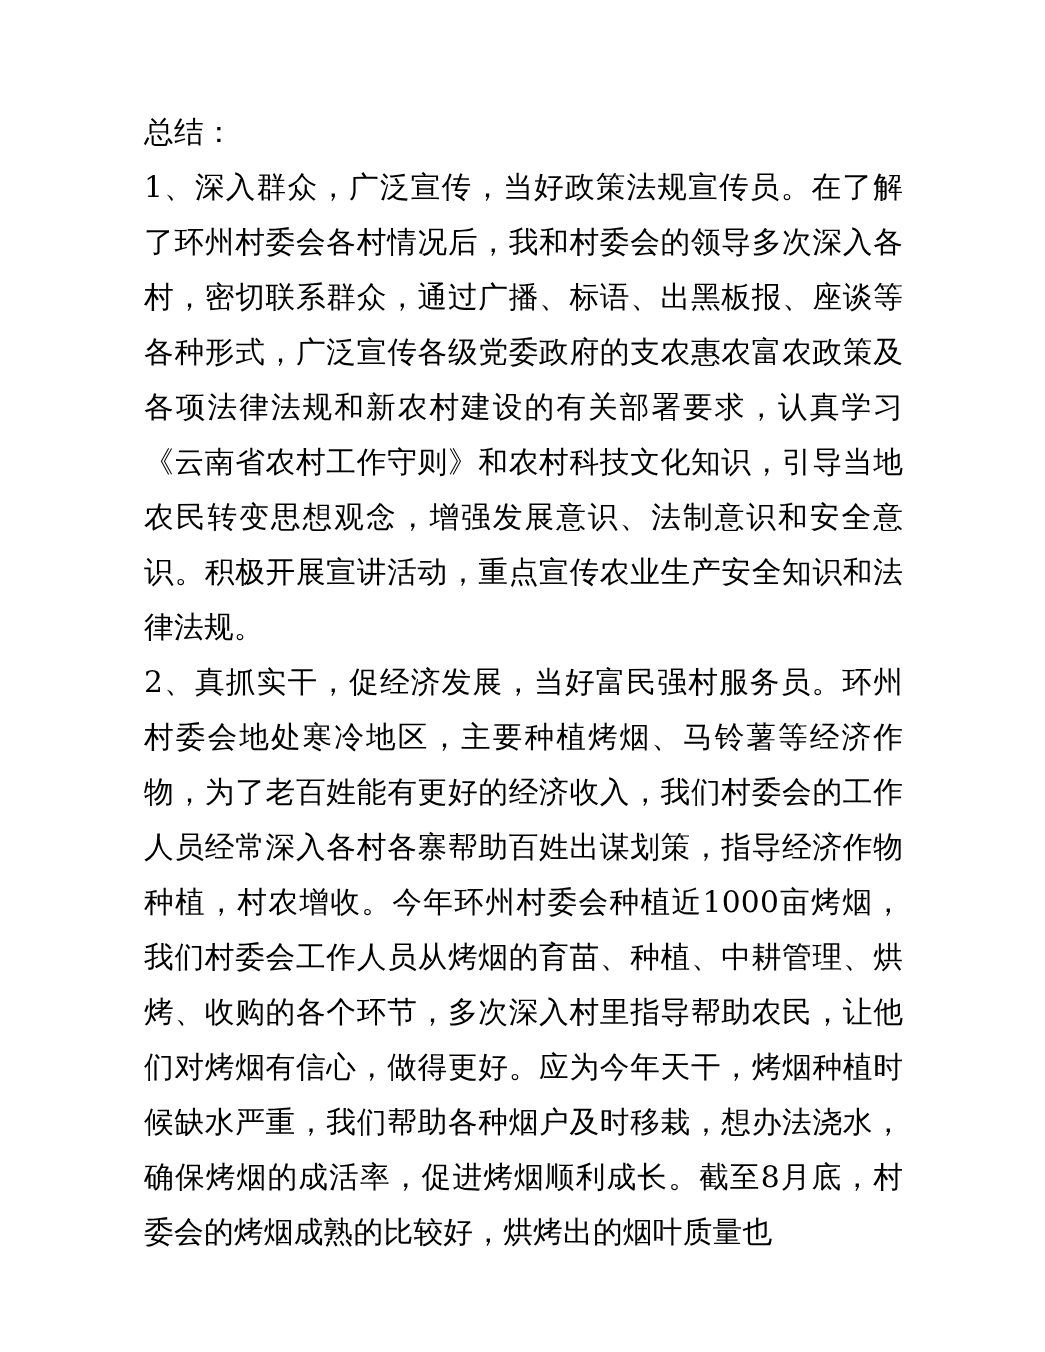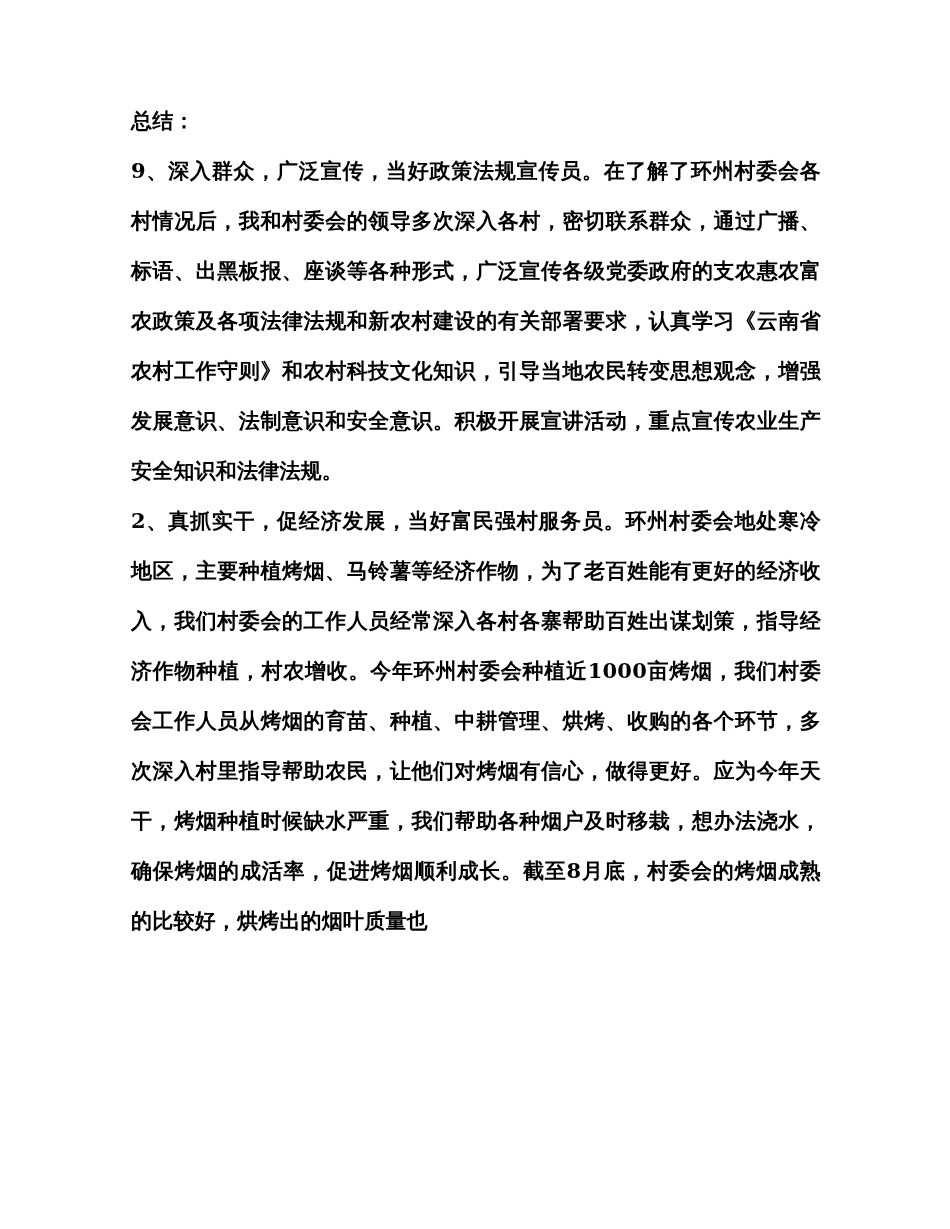--- a/index.html
+++ b/index.html
@@ -20,36 +20,35 @@
     box-sizing: border-box;
     overflow: hidden;
   }
   .doc-body {
     position: absolute;
     left: 131px;
     top: 96px;
     width: 690px;
   }
   .para {
-    font-size: 21px;
+    font-size: 27px;
     line-height: 50px;
     letter-spacing: 0.2px;
     text-align: justify;
     text-justify: inter-ideograph;
     margin: 0;
     word-break: break-all;
     white-space: normal;
-    font-weight: bold;
   }
   .para + .para {
     margin-top: 0px;
   }
 </style>
 </head>
 <body>
 
 <div class="page">
   <div class="doc-body">
     <p class="para">总结：</p>
-    <p class="para">9、深入群众，广泛宣传，当好政策法规宣传员。在了解了环州村委会各村情况后，我和村委会的领导多次深入各村，密切联系群众，通过广播、标语、出黑板报、座谈等各种形式，广泛宣传各级党委政府的支农惠农富农政策及各项法律法规和新农村建设的有关部署要求，认真学习《云南省农村工作守则》和农村科技文化知识，引导当地农民转变思想观念，增强发展意识、法制意识和安全意识。积极开展宣讲活动，重点宣传农业生产安全知识和法律法规。</p>
+    <p class="para">1、深入群众，广泛宣传，当好政策法规宣传员。在了解了环州村委会各村情况后，我和村委会的领导多次深入各村，密切联系群众，通过广播、标语、出黑板报、座谈等各种形式，广泛宣传各级党委政府的支农惠农富农政策及各项法律法规和新农村建设的有关部署要求，认真学习《云南省农村工作守则》和农村科技文化知识，引导当地农民转变思想观念，增强发展意识、法制意识和安全意识。积极开展宣讲活动，重点宣传农业生产安全知识和法律法规。</p>
     <p class="para">2、真抓实干，促经济发展，当好富民强村服务员。环州村委会地处寒冷地区，主要种植烤烟、马铃薯等经济作物，为了老百姓能有更好的经济收入，我们村委会的工作人员经常深入各村各寨帮助百姓出谋划策，指导经济作物种植，村农增收。今年环州村委会种植近1000亩烤烟，我们村委会工作人员从烤烟的育苗、种植、中耕管理、烘烤、收购的各个环节，多次深入村里指导帮助农民，让他们对烤烟有信心，做得更好。应为今年天干，烤烟种植时候缺水严重，我们帮助各种烟户及时移栽，想办法浇水，确保烤烟的成活率，促进烤烟顺利成长。截至8月底，村委会的烤烟成熟的比较好，烘烤出的烟叶质量也</p>
   </div>
 </div>
 
 </body></html>

